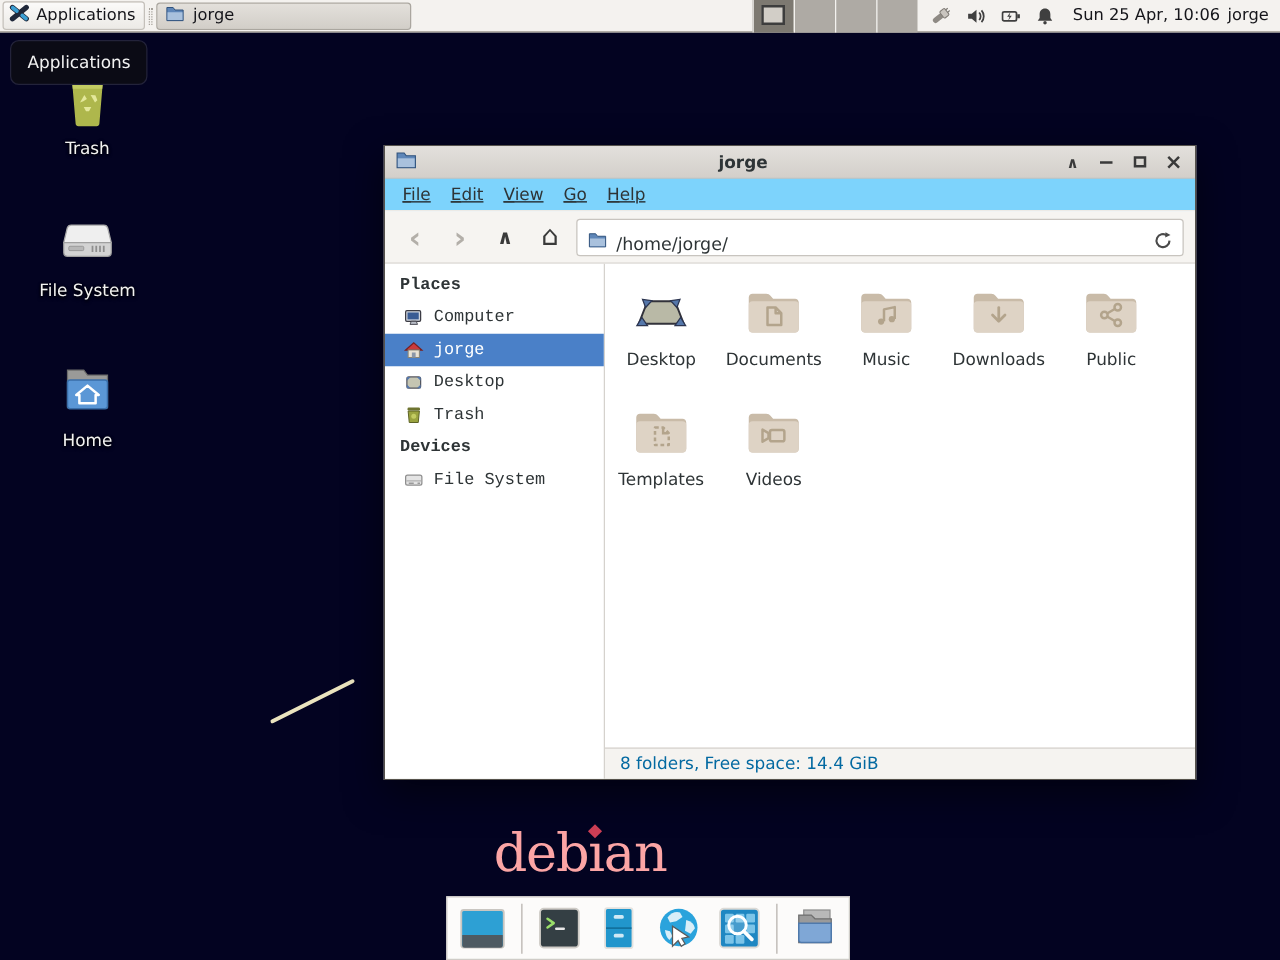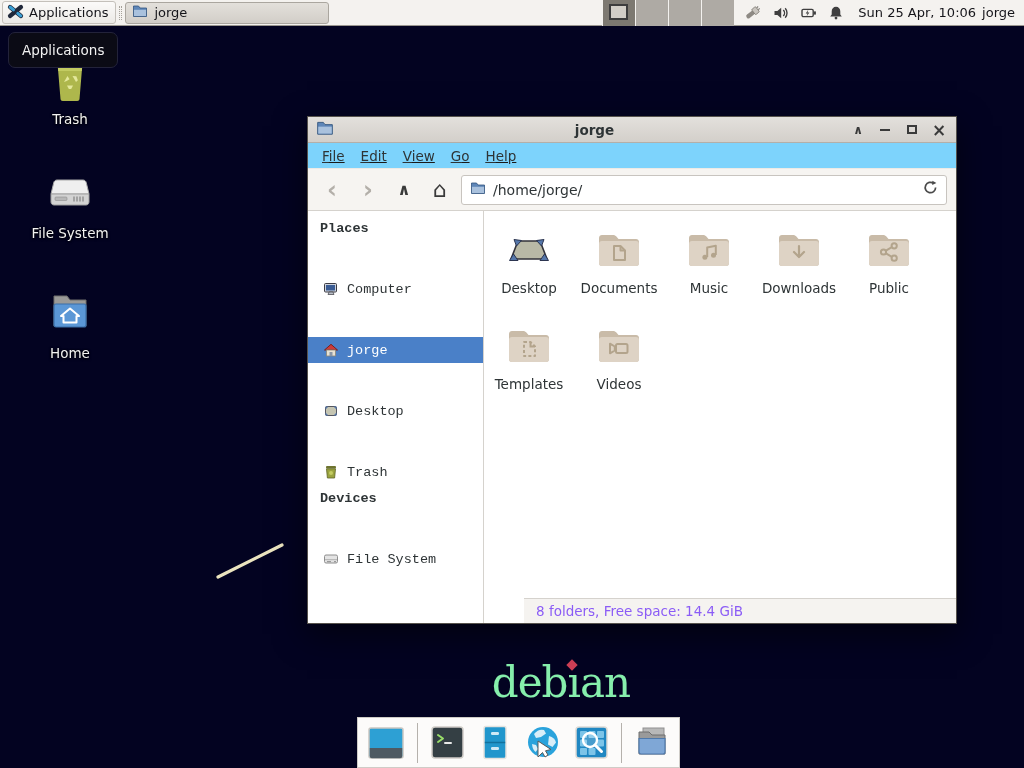--- a/index.html
+++ b/index.html
@@ -61,22 +61,22 @@
   .desk-icon svg { display:inline-block; }
   #desk-trash { top:54px; }
   #desk-fs { top:168px; }
   #desk-home { top:288px; }
 
   
   .streak { position:absolute; left:213px; top:540px; z-index:5; }
 
   
   .debian-logo {
-    position:absolute; left:395px; top:658px; width:235px; text-align:right;
-    font-family:"DejaVu Serif", serif; font-size:42px; color:#86efac; z-index:5;
+    position:absolute; left:395px; top:658px; width:235px; text-align:left;
+    font-family:"DejaVu Serif", serif; font-size:42px; color:#fca5a5; z-index:5;
     letter-spacing:-1px;
   }
   .debian-logo .i-wrap { position:relative; }
   .debian-logo .diamond {
     position:absolute; left:1px; top:3px; width:8px; height:8px;
     background:#cf3f56; transform:rotate(45deg);
   }
 
   
   .window {
@@ -115,45 +115,45 @@
   .nav-btn {
     width:30px; height:30px; display:flex; align-items:center; justify-content:center;
     border-radius:3px; color:#3a3a3a;
   }
   .nav-btn.disabled { color:#b3afa9; }
   .nav-glyph-chev { font-size:24px; line-height:26px; font-weight:bold; }
   .nav-glyph-up { font-size:16px; font-weight:bold; }
   .nav-glyph-home { font-size:22px; }
   .pathbar {
     flex:1; height:30px; background:#fff; border:1px solid #c8c4bf; border-radius:3px;
-    display:flex; align-items:center; padding:0 8px; gap:7px;
+    display:flex; align-items:flex-end; padding:0 8px; gap:7px;
   }
   .pathbar .path-text { flex:1; font-size:14px; color:#2e3436; }
 
   .win-body { flex:1; display:flex; min-height:0; }
   .sidebar {
     width:176px; flex:0 0 176px; background:#ffffff; border-right:1px solid #d5d2cd;
     padding-top:4px; font-size:13.5px; color:#2e3436;font-family:Liberation Mono, monospace;
   }
   .side-header { font-weight:bold; padding:6px 12px 5px 12px; }
-  .side-row { height:26px; display:flex; align-items:center; gap:8px; padding-left:15px;margin-top:35px; }
+  .side-row { height:26px; display:flex; align-items:center; gap:8px; padding-left:15px; }
   .side-row svg { flex:0 0 16px; }
   .side-row.selected { background:#4a80c8; color:#ffffff; }
 
   .main-pane { flex:1; display:flex; flex-direction:column; min-width:0; }
   .icon-view { flex:1; background:#ffffff; padding-top:10px; display:flex; flex-wrap:wrap;
     align-content:flex-start; }
   .fcell { width:90px; height:96px; text-align:center; }
   .fcell svg { display:inline-block; margin-top:5px; }
   .fcell .flabel { font-size:13.5px; color:#2e3436; margin-top:2px; }
 
   .statusbar {
     flex:0 0 25px; background:#f5f3f0; border-top:1px solid #d5d2cd;
     display:flex; align-items:center; padding-left:12px;
-    font-size:13.5px; color:#8b5cf6;margin-left:40px;
+    font-size:13.5px; color:#0369a1;
   }
 
   
   .dock {
     position:absolute; left:357px; top:717px; height:51px;
     background:#fcfbfa; border:1px solid #cfccc7;
     display:inline-flex; align-items:center; gap:11px; padding:0 8px; z-index:30;
   }
   .dock-sep { width:1px; height:40px; background:#b5b1ac; }
   .dock-item { display:flex; align-items:center; justify-content:center; }

